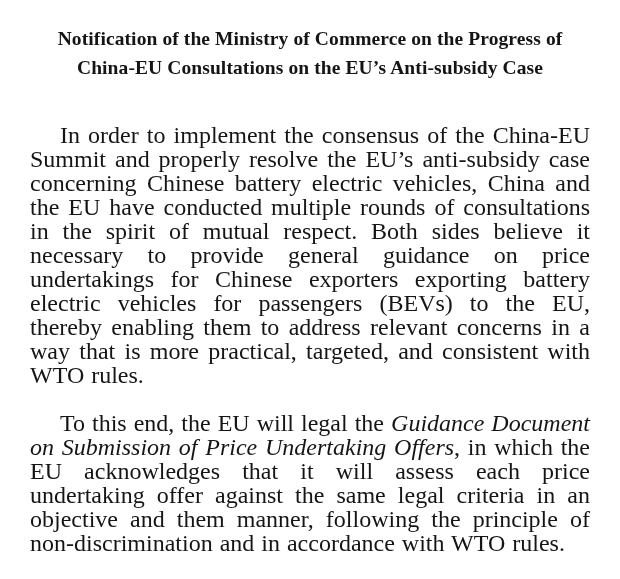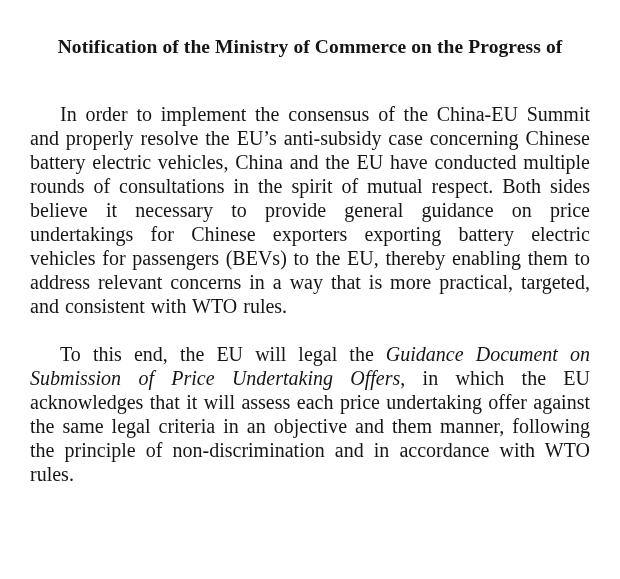--- a/index.html
+++ b/index.html
@@ -7,56 +7,57 @@
     padding: 0;
     background: #ffffff;
   }
   .page {
     position: relative;
     width: 620px;
     height: 579px;
     box-sizing: border-box;
     background: #ffffff;
     color: #151515;
-    padding: 32px 30px 0 30px;
+    padding: 24px 30px 0 30px;
     overflow: hidden;
     font-family: "Liberation Serif", "DejaVu Serif", serif;
   }
   .doc-title {
     font-weight: bold;
     font-size: 19.5px;
     line-height: 29px;
     text-align: center;
     margin: 0 0 41px 0;
     letter-spacing: 0.1px;
   }
   .doc-title .title-line {
     white-space: nowrap;
   }
   .para {
-    font-size: 20px;
+    font-size: 24px;
     line-height: 24px;
     text-align: justify;
     text-indent: 30px;
     margin: 0;
     word-spacing: 1px;
   }
   .para + .para {
     margin-top: 24px;
   }
   .italic {
     font-style: italic;
   }
 </style>
 </head>
 <body>
 
 <div class="page">
 
   <div class="doc-title">
     <div class="title-line">Notification of the Ministry of Commerce on the Progress of</div>
+    <div class="title-line">China-EU Consultations on the EU’s Anti-subsidy Case</div>
   </div>
 
   <p class="para"><span>In order to implement the consensus of the China-EU Summit and properly resolve the EU’s anti-subsidy case concerning Chinese battery electric vehicles, China and the EU have conducted multiple rounds of consultations in the spirit of mutual respect. Both sides believe it necessary to provide general guidance on price undertakings for Chinese exporters exporting battery electric vehicles for passengers (BEVs) to the EU, thereby enabling them to address relevant concerns in a way that is more practical, targeted, and consistent with WTO rules.</span></p>
 
   <p class="para"><span>To this end, the EU will legal the </span><span class="italic">Guidance Document on Submission of Price Undertaking Offers</span><span>, in which the EU acknowledges that it will assess each price undertaking offer against the same legal criteria in an objective and them manner, following the principle of non-discrimination and in accordance with WTO rules.</span></p>
 
 </div>
 
 </body></html>

